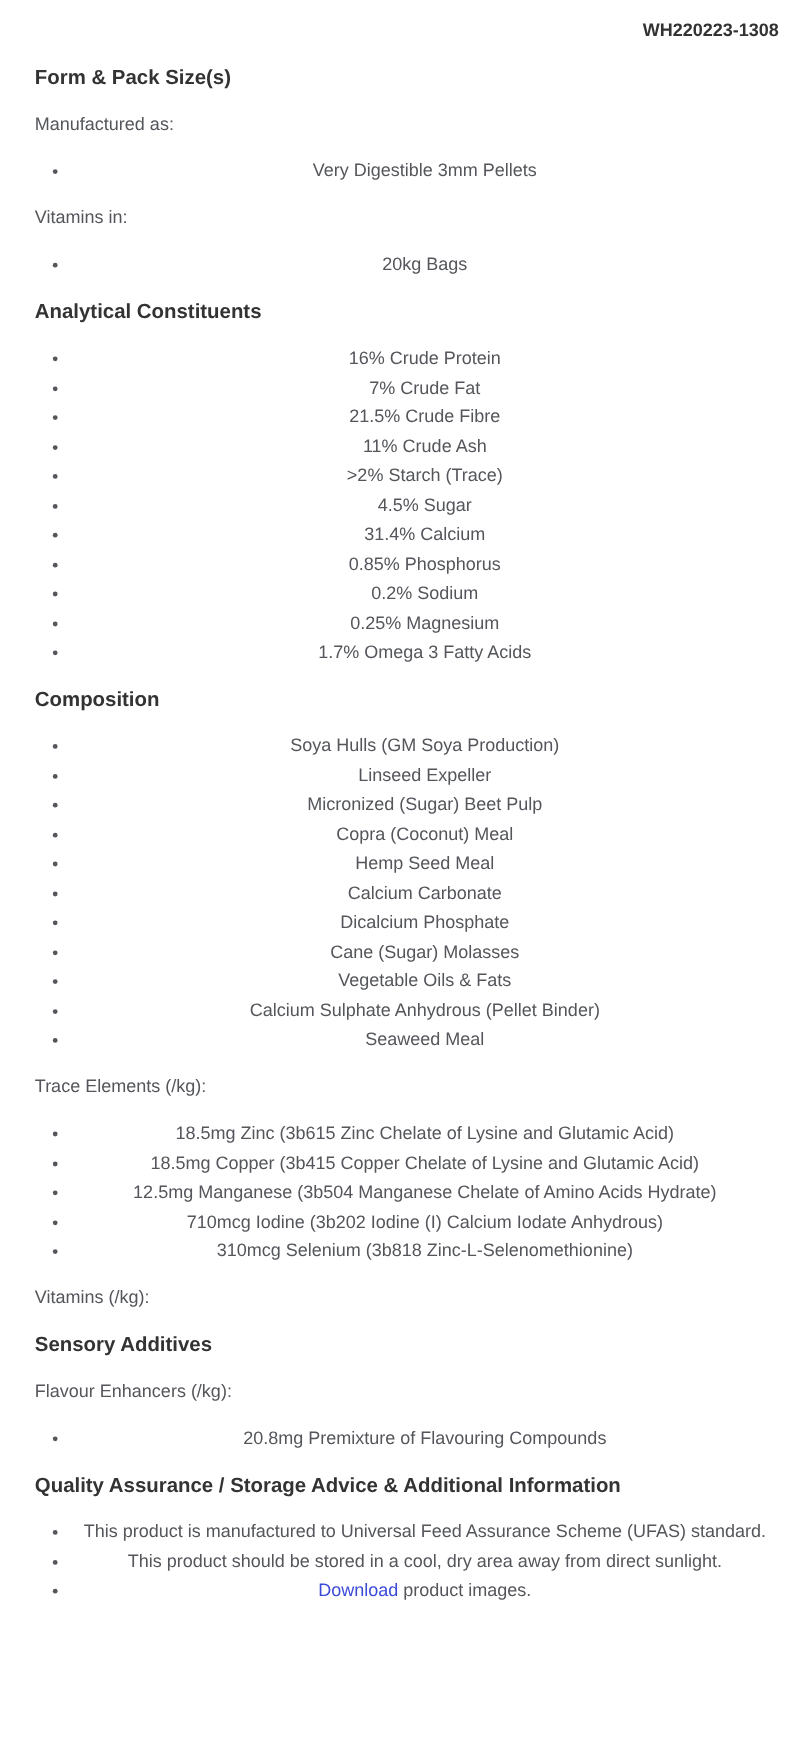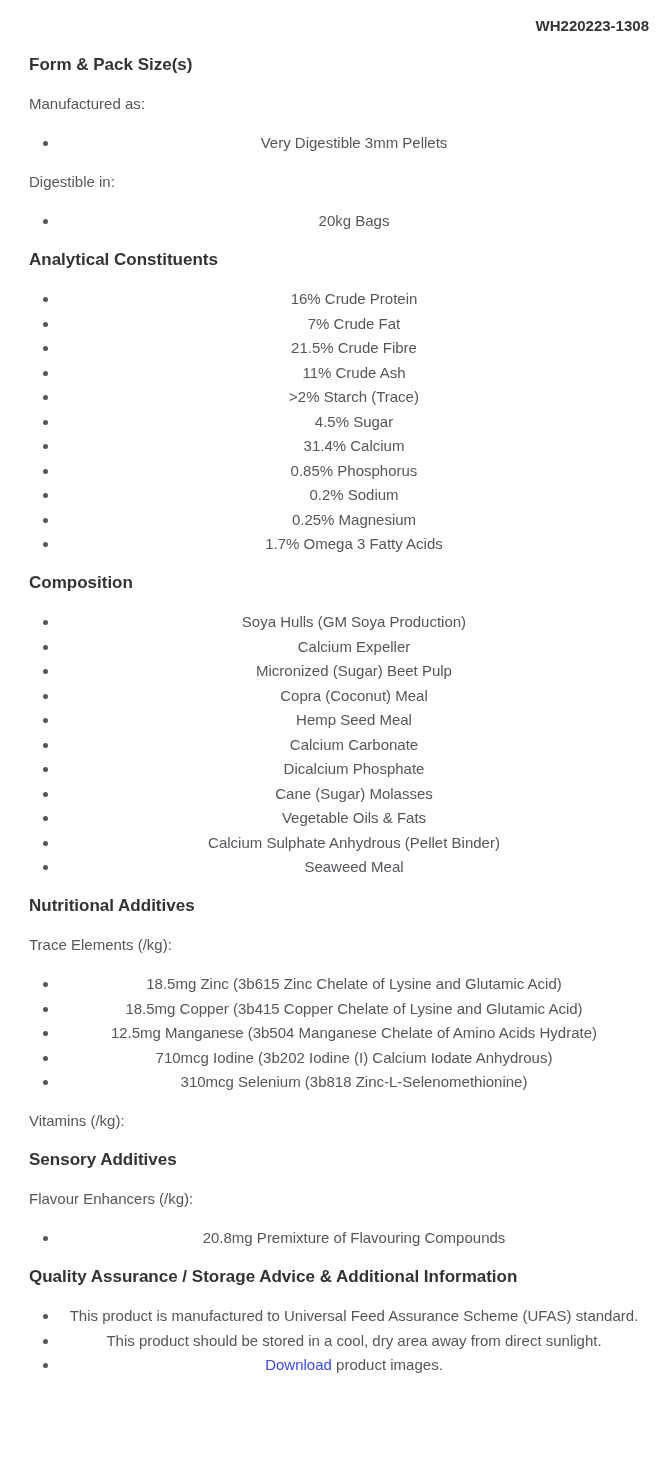--- a/index.html
+++ b/index.html
@@ -62,53 +62,52 @@
 <body>
 
 <div class="content">
   <div class="ref">WH220223-1308</div>
   <div id="sections">
       <h4 class="section-heading">Form &amp; Pack Size(s)</h4>
       <p class="para">Manufactured as:</p>
       <ul class="bullet-list">
         <li>Very Digestible 3mm Pellets</li>
       </ul>
-      <p class="para">Digestible in:</p>
+      <p class="para">Vitamins in:</p>
       <ul class="bullet-list">
         <li>20kg Bags</li>
       </ul>
       <h4 class="section-heading">Analytical Constituents</h4>
       <ul class="bullet-list">
         <li>16% Crude Protein</li>
         <li>7% Crude Fat</li>
         <li>21.5% Crude Fibre</li>
         <li>11% Crude Ash</li>
         <li>&gt;2% Starch (Trace)</li>
         <li>4.5% Sugar</li>
         <li>31.4% Calcium</li>
         <li>0.85% Phosphorus</li>
         <li>0.2% Sodium</li>
         <li>0.25% Magnesium</li>
         <li>1.7% Omega 3 Fatty Acids</li>
       </ul>
       <h4 class="section-heading">Composition</h4>
       <ul class="bullet-list">
         <li>Soya Hulls (GM Soya Production)</li>
-        <li>Calcium Expeller</li>
+        <li>Linseed Expeller</li>
         <li>Micronized (Sugar) Beet Pulp</li>
         <li>Copra (Coconut) Meal</li>
         <li>Hemp Seed Meal</li>
         <li>Calcium Carbonate</li>
         <li>Dicalcium Phosphate</li>
         <li>Cane (Sugar) Molasses</li>
         <li>Vegetable Oils &amp; Fats</li>
         <li>Calcium Sulphate Anhydrous (Pellet Binder)</li>
         <li>Seaweed Meal</li>
       </ul>
-      <h4 class="section-heading">Nutritional Additives</h4>
       <p class="para">Trace Elements (/kg):</p>
       <ul class="bullet-list">
         <li>18.5mg Zinc (3b615 Zinc Chelate of Lysine and Glutamic Acid)</li>
         <li>18.5mg Copper (3b415 Copper Chelate of Lysine and Glutamic Acid)</li>
         <li>12.5mg Manganese (3b504 Manganese Chelate of Amino Acids Hydrate)</li>
         <li>710mcg Iodine (3b202 Iodine (I) Calcium Iodate Anhydrous)</li>
         <li>310mcg Selenium (3b818 Zinc-L-Selenomethionine)</li>
       </ul>
       <p class="para">Vitamins (/kg):</p>
       <h4 class="section-heading">Sensory Additives</h4>

